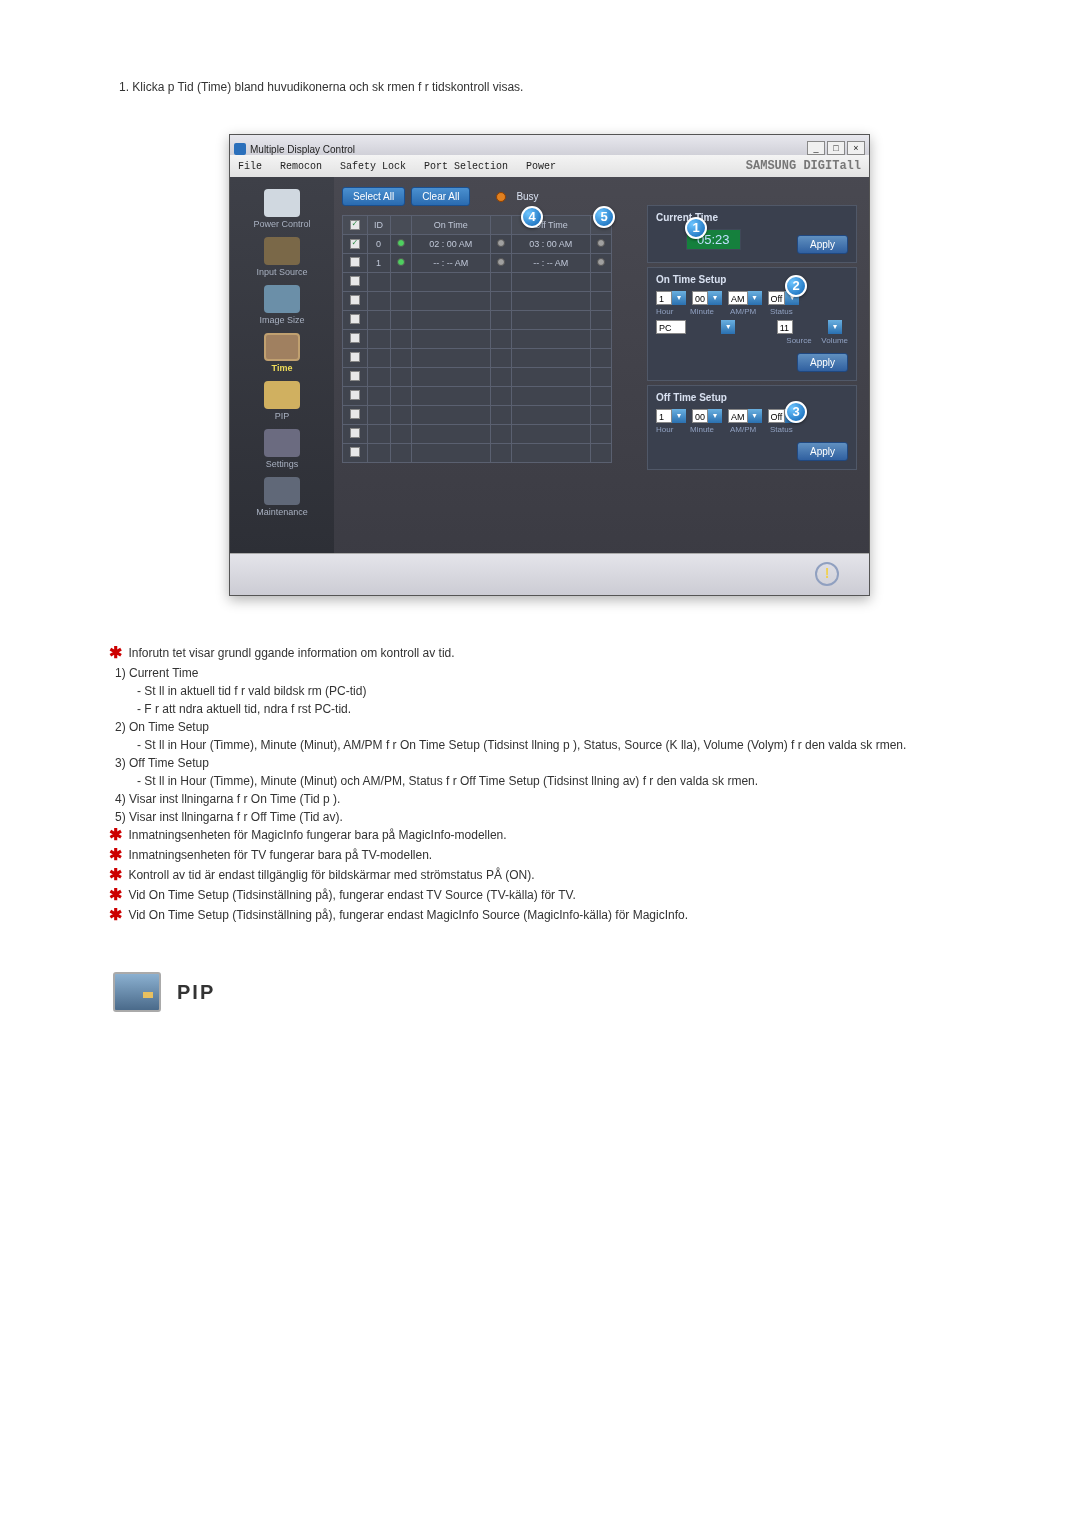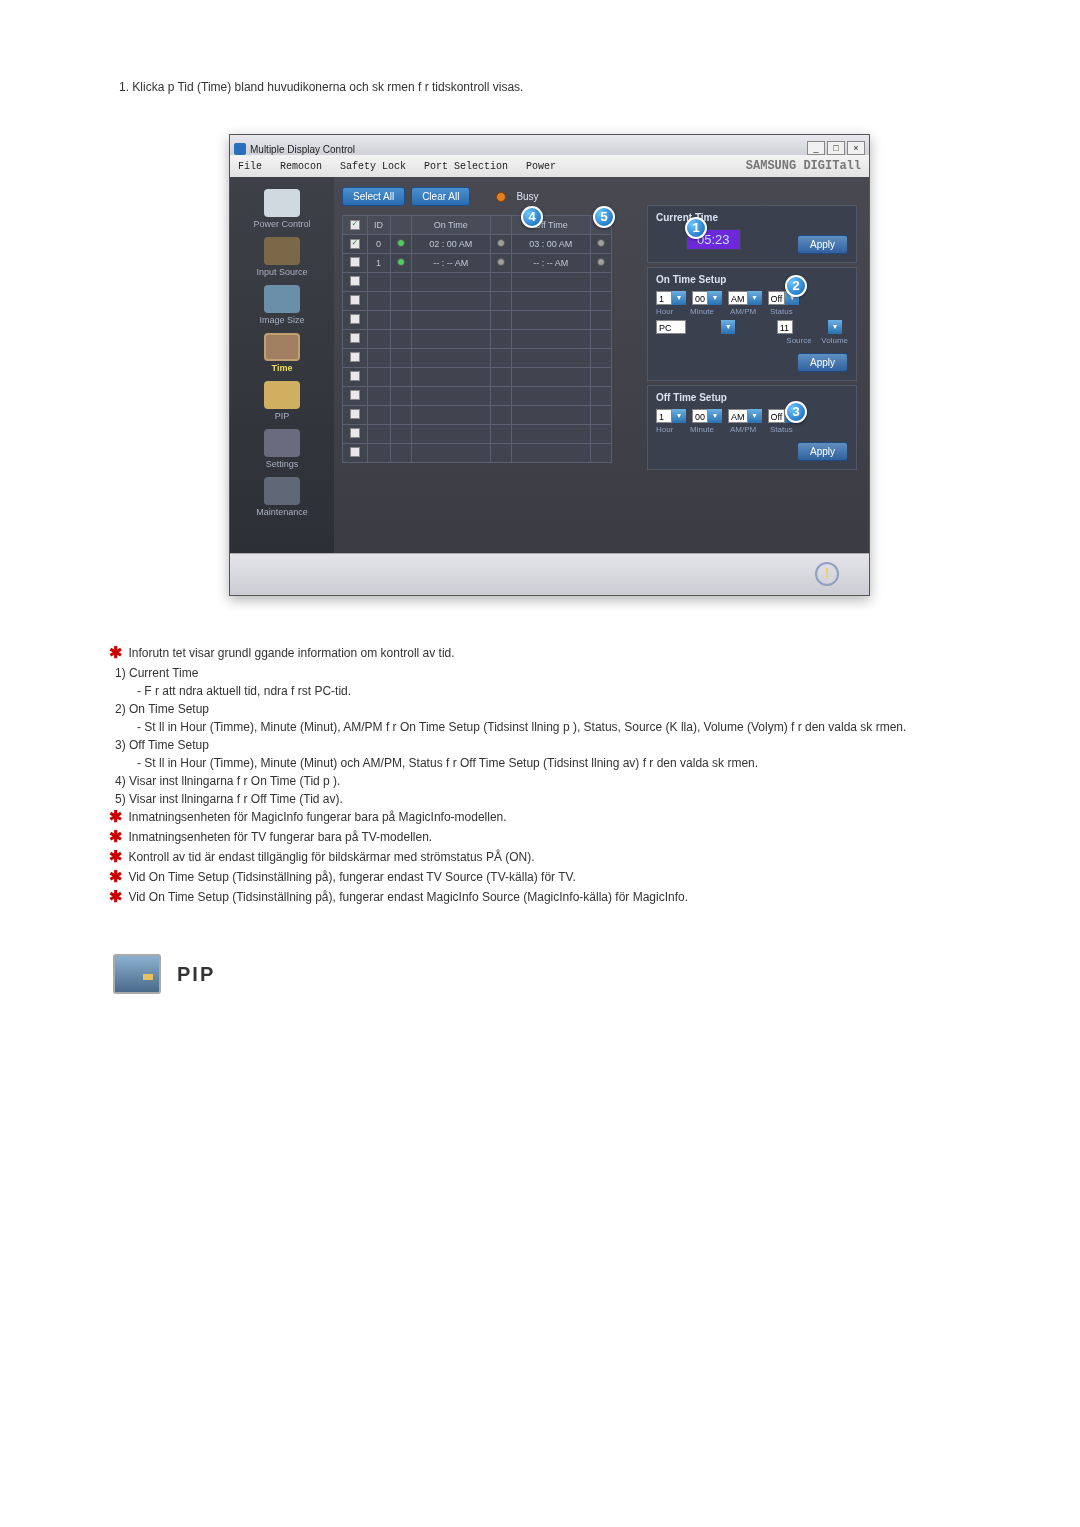--- a/index.html
+++ b/index.html
@@ -46,21 +46,21 @@
     .grid .led.g { background: #4ed060; }
     .grid .led.o { background: #a0a0a0; }
 
     .num-badge { position: absolute; width: 22px; height: 22px; border-radius: 50%; background: radial-gradient(circle at 30% 30%, #6dc5ff 0%, #0a5fb0 100%); border: 2px solid #fff; color: #fff; font-size: 13px; font-weight: bold; line-height: 18px; text-align: center; z-index: 10; box-shadow: 0 1px 3px rgba(0,0,0,0.5); }
     .badge4 { top: 71px; left: 291px; }
     .badge5 { top: 71px; left: 363px; }
 
     .right-panel { position: absolute; top: 70px; right: 12px; width: 210px; font-size: 9px; color: #e0e8f8; }
     .rp-section { background: #3a404e; border: 1px solid #505868; padding: 6px 8px 8px 8px; margin-bottom: 4px; position: relative; }
     .rp-title { color: #d8e0f0; margin-bottom: 6px; font-weight: bold; font-size: 10px; }
-    .current-time-disp { background: #6d28d9; border: 1px solid #404858; padding: 2px 10px; color: #c0e0ff; font-size: 13px; display: inline-block; margin-left: 30px; }
+    .current-time-disp { background: #15803d; border: 1px solid #404858; padding: 2px 10px; color: #c0e0ff; font-size: 13px; display: inline-block; margin-left: 30px; }
     .apply-btn { background: linear-gradient(180deg, #6090c0 0%, #3060a0 100%); border: 1px solid #204880; color: #fff; font-size: 10px; padding: 3px 12px; border-radius: 3px; float: right; margin-top: 6px; clear: both; }
     .dd { display: inline-block; background: #fff; color: #000; font-size: 9px; padding: 1px 2px; border: 1px solid #888; min-width: 16px; height: 14px; line-height: 12px; vertical-align: middle; }
     .dd-arrow { display: inline-block; width: 14px; height: 14px; background: linear-gradient(180deg, #6ab0e0 0%, #2a70b0 100%); color: #fff; font-size: 8px; text-align: center; line-height: 14px; vertical-align: middle; margin-right: 6px; }
     .sublabel { color: #90a0c0; font-size: 8px; }
     .row-controls { display: flex; align-items: center; margin-bottom: 2px; flex-wrap: nowrap; }
     .badge1 { top: 82px; right: 162px; }
     .badge2 { top: 140px; right: 62px; }
     .badge3 { top: 266px; right: 62px; }
 
     .bottom-bar { position: absolute; bottom: 0; left: 0; right: 0; height: 42px; background: linear-gradient(180deg, #e4e4ea 0%, #ccccd4 100%); border-top: 1px solid #aaa; }
@@ -340,20 +340,21 @@
       <div class="info-icon"></div>
     </div>
   </div>
 
   <div class="notes">
     <div class="note-line">
         <span class="star">✱</span>
         <span>Inforutn tet visar grundl ggande information om kontroll av tid.</span>
       </div>
     <div class="bullet-num">1) Current Time</div>
+    <div class="bullet-dash">- St ll in aktuell tid f r vald bildsk rm (PC-tid)</div>
     <div class="bullet-dash">- F r att ndra aktuell tid, ndra f rst PC-tid.</div>
     <div class="bullet-num">2) On Time Setup</div>
     <div class="bullet-dash">- St ll in Hour (Timme), Minute (Minut), AM/PM f r On Time Setup (Tidsinst llning p ), Status, Source (K lla), Volume (Volym) f r den valda sk rmen.</div>
     <div class="bullet-num">3) Off Time Setup</div>
     <div class="bullet-dash">- St ll in Hour (Timme), Minute (Minut) och AM/PM, Status f r Off Time Setup (Tidsinst llning av) f r den valda sk rmen.</div>
     <div class="bullet-num">4) Visar inst llningarna f r On Time (Tid p ).</div>
     <div class="bullet-num">5) Visar inst llningarna f r Off Time (Tid av).</div>
     <div class="note-line">
         <span class="star">✱</span>
         <span>Inmatningsenheten för MagicInfo fungerar bara på MagicInfo-modellen.</span>

